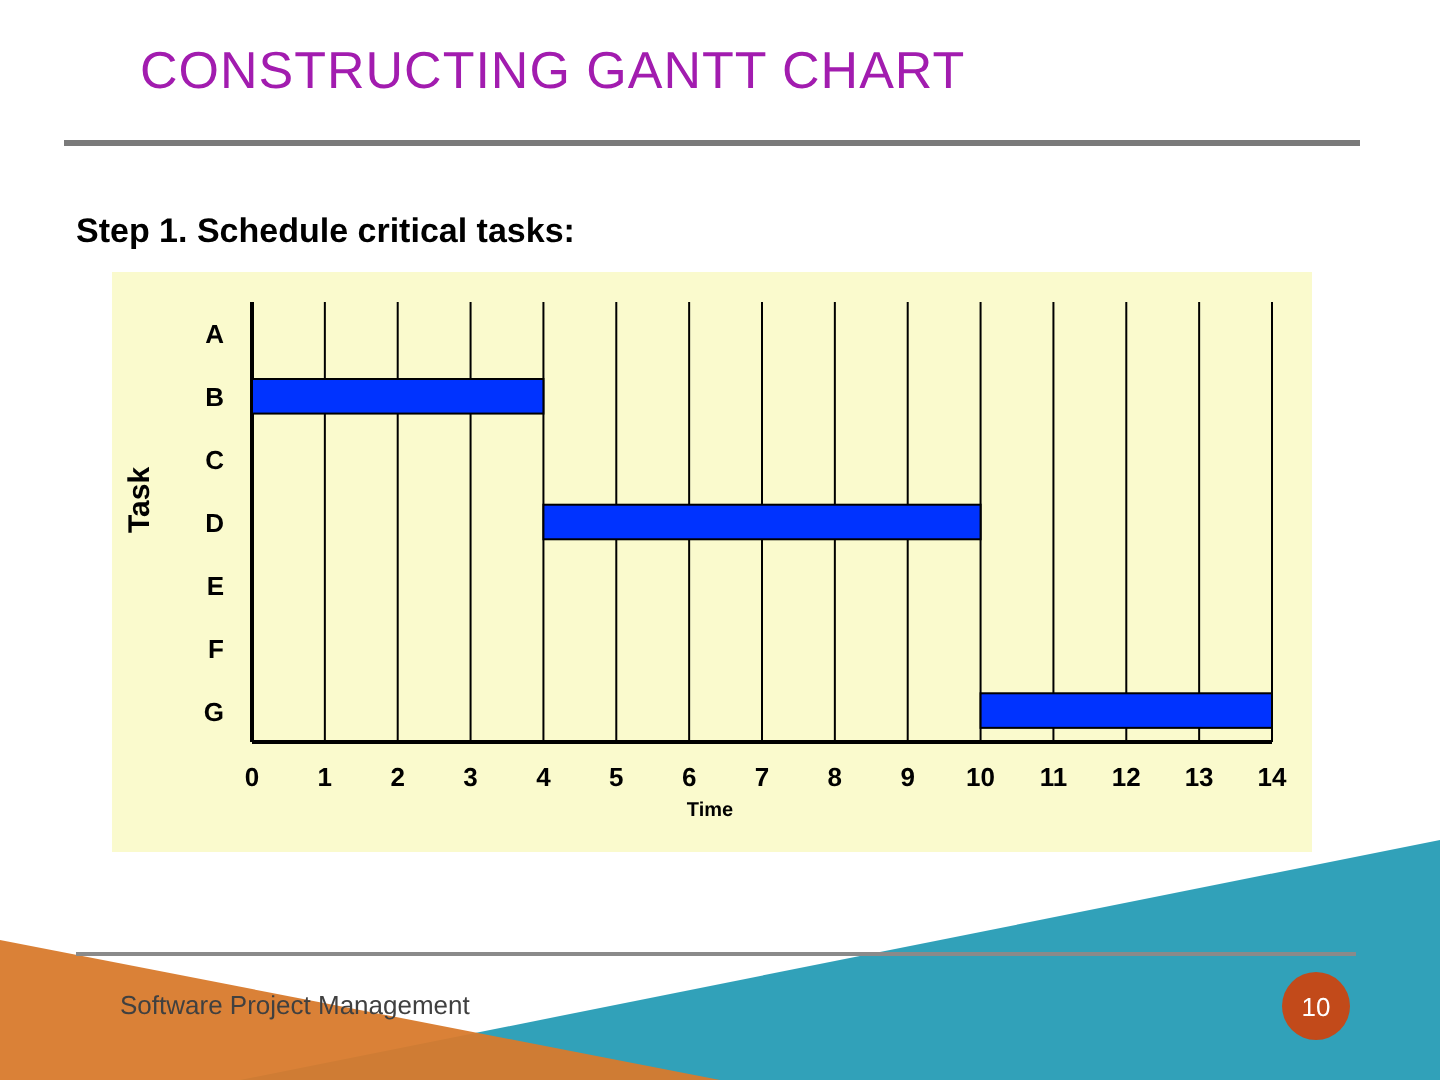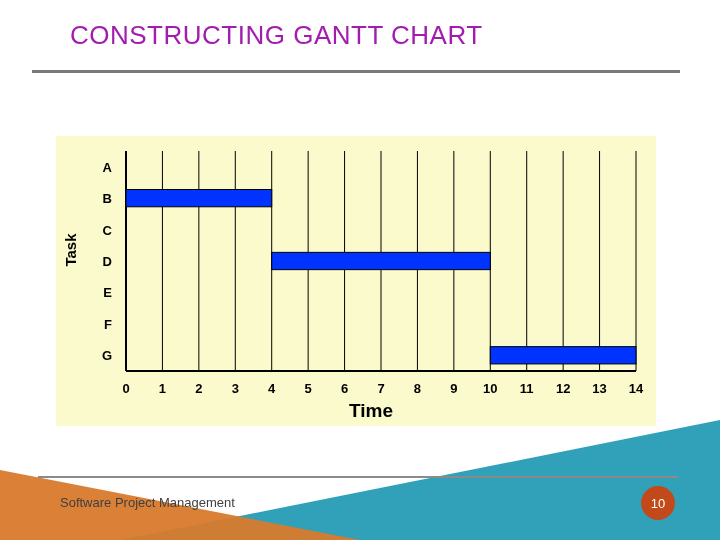--- a/index.html
+++ b/index.html
@@ -65,23 +65,22 @@
     font-weight: 700;
     font-size: 15px;
     color: #000;
   }
   .xlabel {
     position: absolute;
     top: 400px;
     left: 355px;
     transform: translateX(-50%);
     font-weight: 700;
-    font-size: 19px;
+    font-size: 10px;
     color: #000;
-    margin-left: 16px;
   }
   .deco-bottom {
     position: absolute;
     left: 0;
     bottom: 0;
     width: 720px;
     height: 135px;
     pointer-events: none;
   }
   .tri-orange {
@@ -141,20 +140,21 @@
   }
 </style>
 </head>
 <body>
 
 <div class="slide">
 
   <div class="title">CONSTRUCTING GANTT CHART</div>
   <div class="rule"></div>
 
+  <div class="step">Step 1. Schedule critical tasks:</div>
 
   <div class="chart-box">
     <svg class="chart-svg" id="gantt-svg" width="600" height="290">
         <line x1="70" y1="15" x2="70" y2="235" stroke="#000" stroke-width="1"></line>
         <text x="70" y="257" text-anchor="middle" class="tick-label">0</text>
         <line x1="106.42857142857142" y1="15" x2="106.42857142857142" y2="235" stroke="#000" stroke-width="1"></line>
         <text x="106.42857142857142" y="257" text-anchor="middle" class="tick-label">1</text>
         <line x1="142.85714285714283" y1="15" x2="142.85714285714283" y2="235" stroke="#000" stroke-width="1"></line>
         <text x="142.85714285714283" y="257" text-anchor="middle" class="tick-label">2</text>
         <line x1="179.28571428571428" y1="15" x2="179.28571428571428" y2="235" stroke="#000" stroke-width="1"></line>

